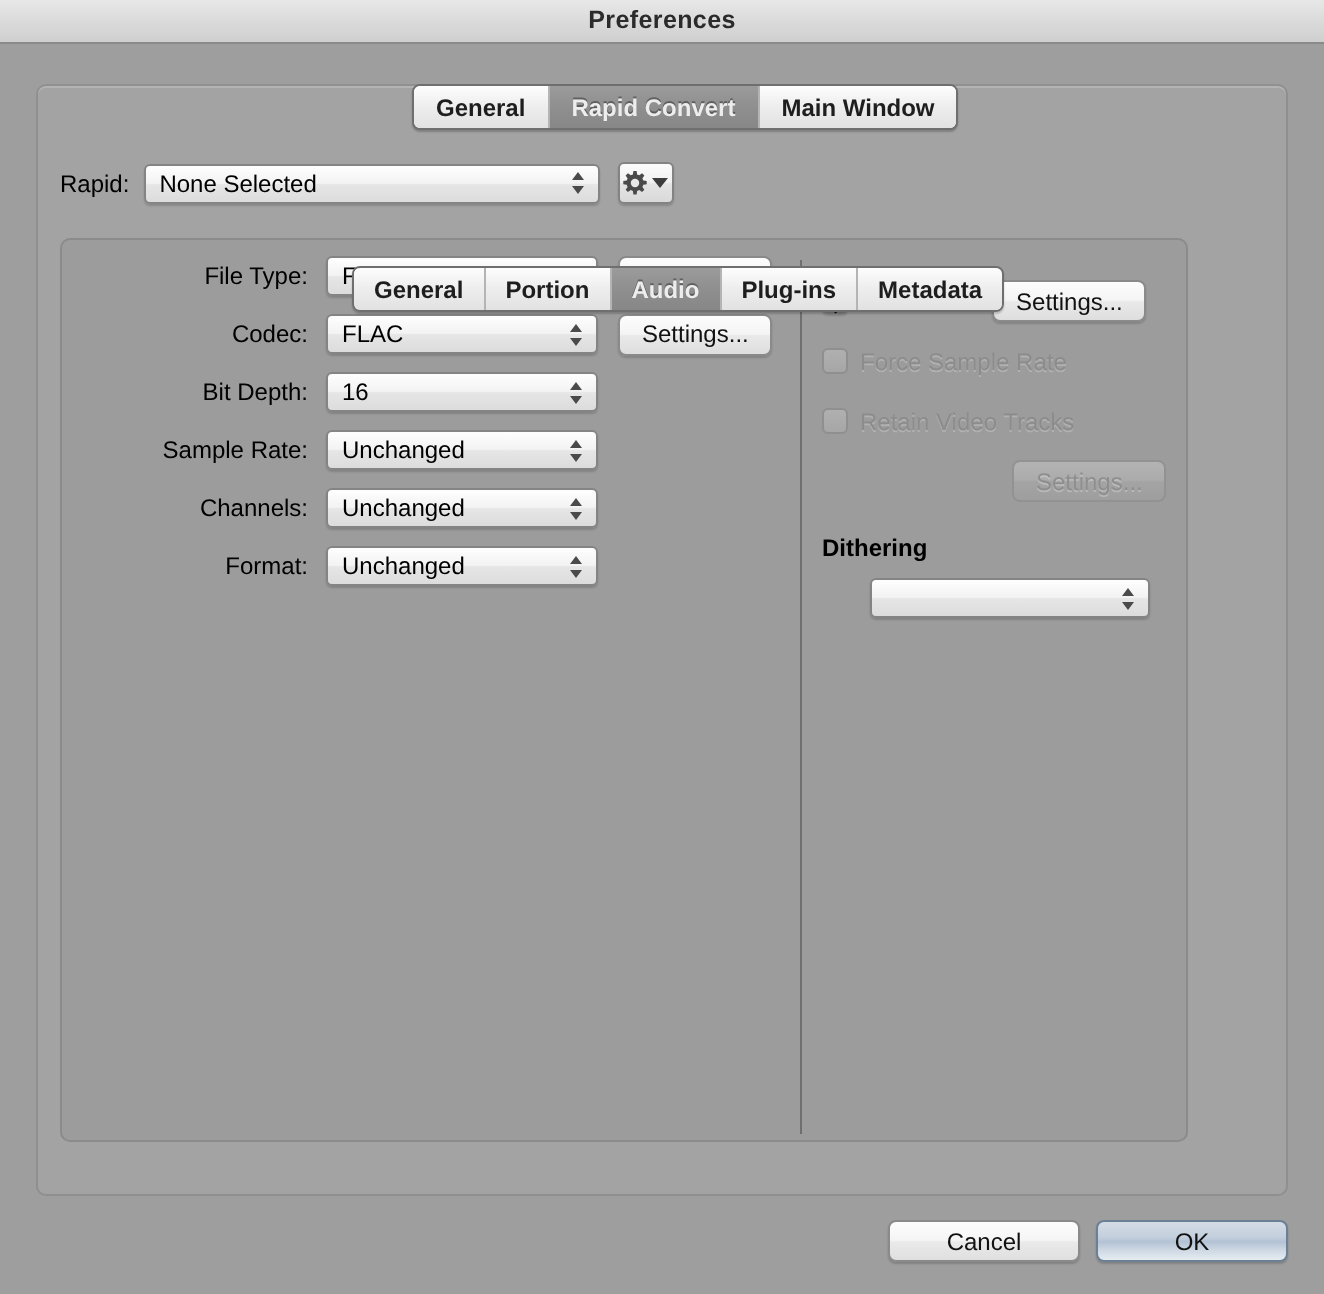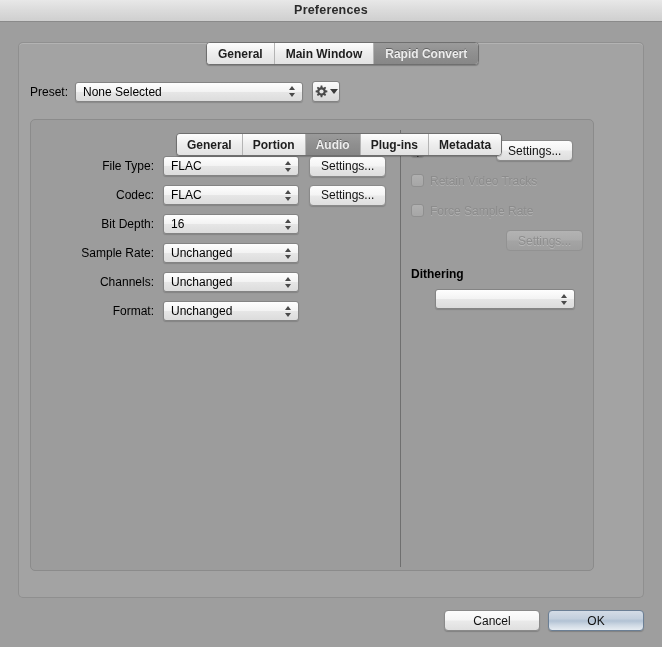--- a/index.html
+++ b/index.html
@@ -239,21 +239,21 @@
     top: 10px;
     width: 1px;
     height: 437px;
     background: #6f6f6f;
   }
 
   
   .form-left {
     position: absolute;
     left: 0;
-    top: 36px;
+    top: 8px;
     width: 369px;
   }
   .form-row {
     display: flex;
     align-items: center;
     height: 20px;
     margin-bottom: 9px;
   }
   .form-row .row-label {
     width: 132px;
@@ -391,26 +391,26 @@
   <div class="titlebar">
     <div class="titlebar-title">Preferences</div>
   </div>
 
   <div class="body-area">
 
     <div class="outer-panel"></div>
 
     <div class="top-tabs">
       <div class="tab">General</div>
+      <div class="tab selected">Rapid Convert</div>
       <div class="tab">Main Window</div>
-      <div class="tab selected">Rapid Convert</div>
     </div>
 
     <div class="preset-row">
-      <div class="preset-label">Preset:</div>
+      <div class="preset-label">Rapid:</div>
       <div class="popup preset-popup">
         <span class="popup-value">None Selected</span>
         <span class="stepper">
           <i class="up"></i>
             <i class="down"></i>
         </span>
       </div>
       <div class="gear-button">
         <svg width="13" height="13" viewBox="0 0 16 16">
           <path fill="#4a4a4a" d="M8 5.1A2.9 2.9 0 1 0 8 10.9 2.9 2.9 0 1 0 8 5.1zm0 1.5a1.4 1.4 0 1 1 0 2.8 1.4 1.4 0 0 1 0-2.8z"></path>
@@ -499,26 +499,26 @@
       <div class="form-right">
 
         <div class="check-row">
           <div class="checkbox checked"></div>
           <div class="check-label">Normalize</div>
           <div class="settings-btn" style="margin-left:12px;">Settings...</div>
         </div>
 
         <div class="check-row">
           <div class="checkbox disabled"></div>
-          <div class="check-label disabled">Retain Video Tracks</div>
+          <div class="check-label disabled">Force Sample Rate</div>
         </div>
 
         <div class="check-row">
           <div class="checkbox disabled"></div>
-          <div class="check-label disabled">Force Sample Rate</div>
+          <div class="check-label disabled">Retain Video Tracks</div>
         </div>
 
         <div class="check-row" style="justify-content:flex-start;">
           <div class="settings-btn disabled" style="margin-left:95px;">Settings...</div>
         </div>
 
         <div class="dither-title">Dithering</div>
         <div class="popup dither-popup">
           <span class="stepper">
               <i class="up"></i>

